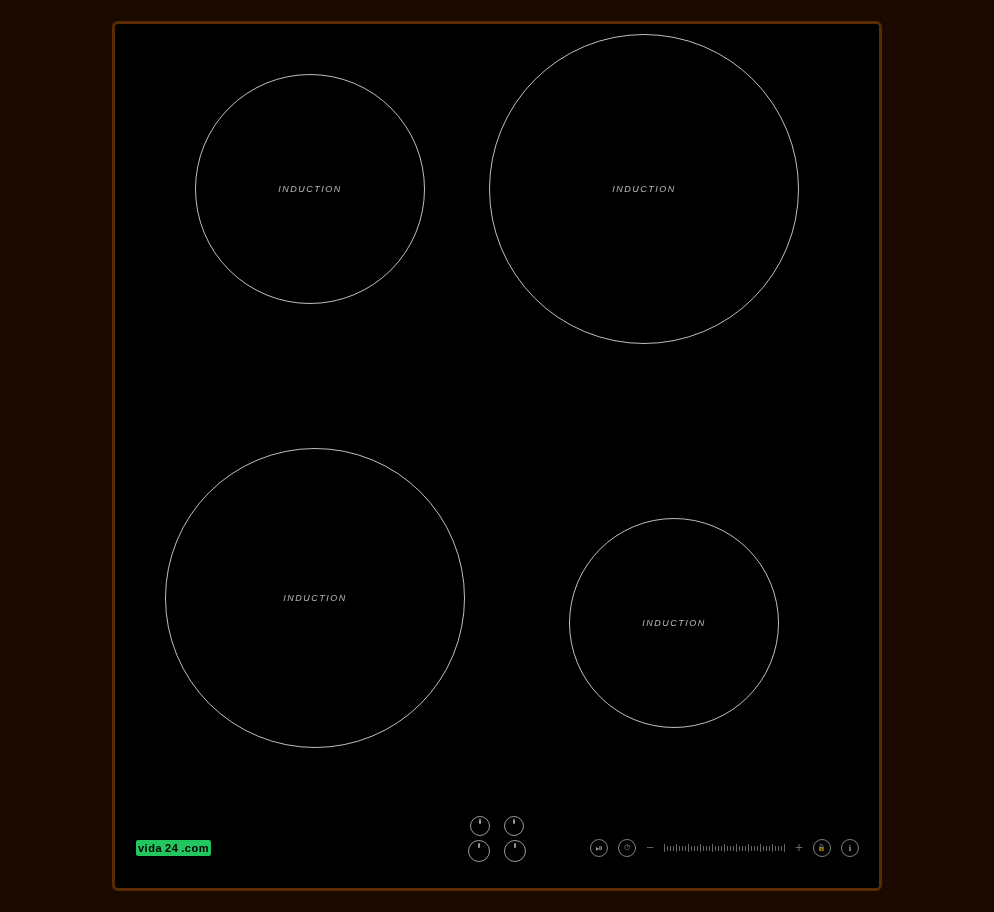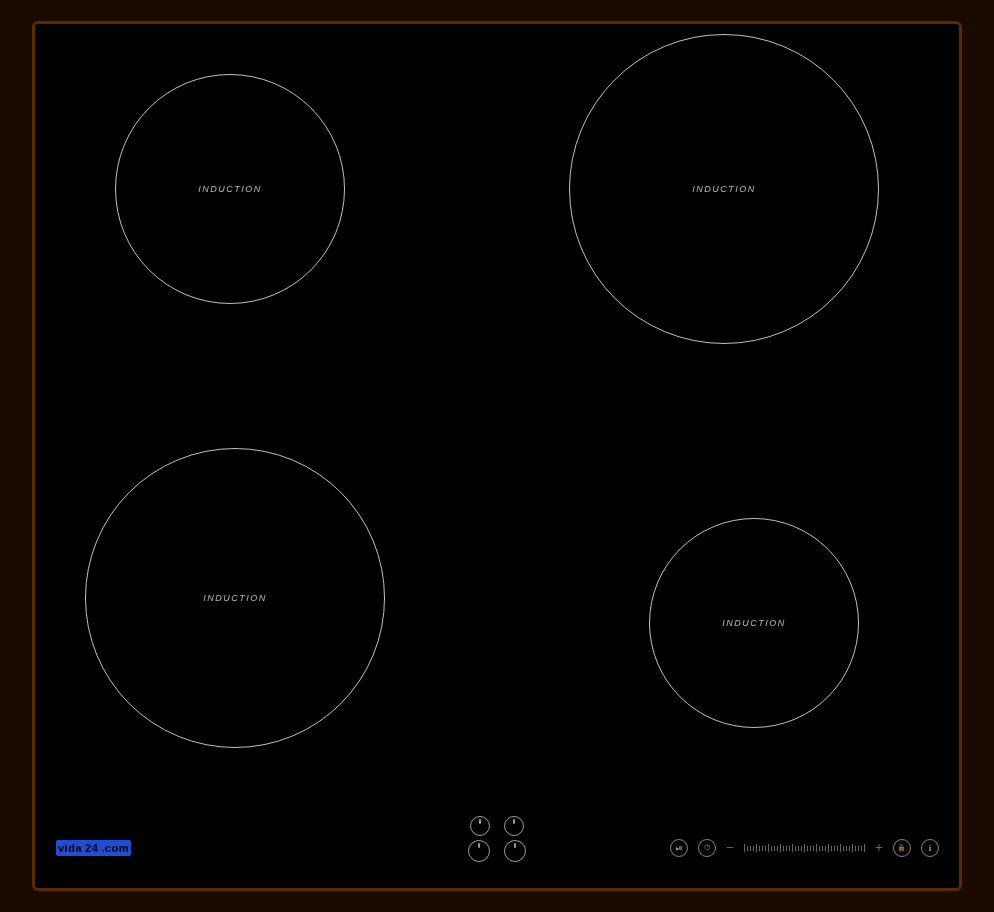--- a/index.html
+++ b/index.html
@@ -7,21 +7,21 @@
       width: 994px;
       height: 912px;
       background: #1a0a00;
       display: flex;
       align-items: center;
       justify-content: center;
       overflow: hidden;
     }
 
     .cooktop {
-      width: 930px;
+      width: 770px;
       height: 870px;
       background: #000000;
       border: 3px solid #5a2a00;
       border-radius: 6px;
       position: relative;
       display: flex;
       flex-direction: column;
     }
 
     .burners-area {
@@ -92,21 +92,21 @@
     .brand-logo {
       color: white;
       font-family: Arial, sans-serif;
       font-size: 13px;
       font-weight: bold;
       letter-spacing: 0.5px;
     }
 
     .brand-logo span {
       display: inline-block;
-      background: #1d4ed8;
+      background: #22c55e;
       color: black;
       padding: 1px 2px;
       font-size: 11px;
       font-weight: bold;
       border-radius: 2px;
       margin: 0 1px;
     }
 
     .center-controls {
       position: absolute;

